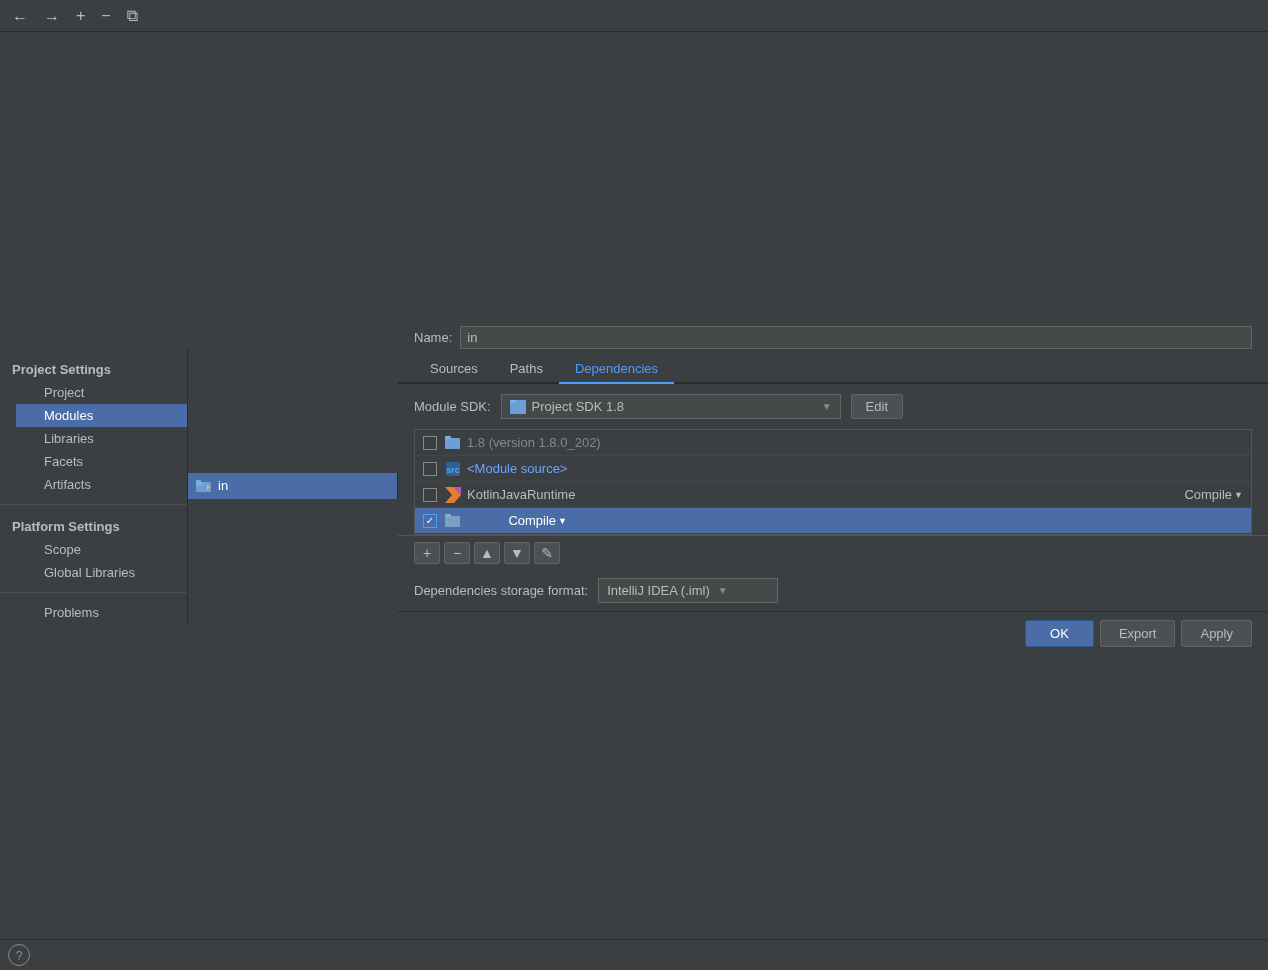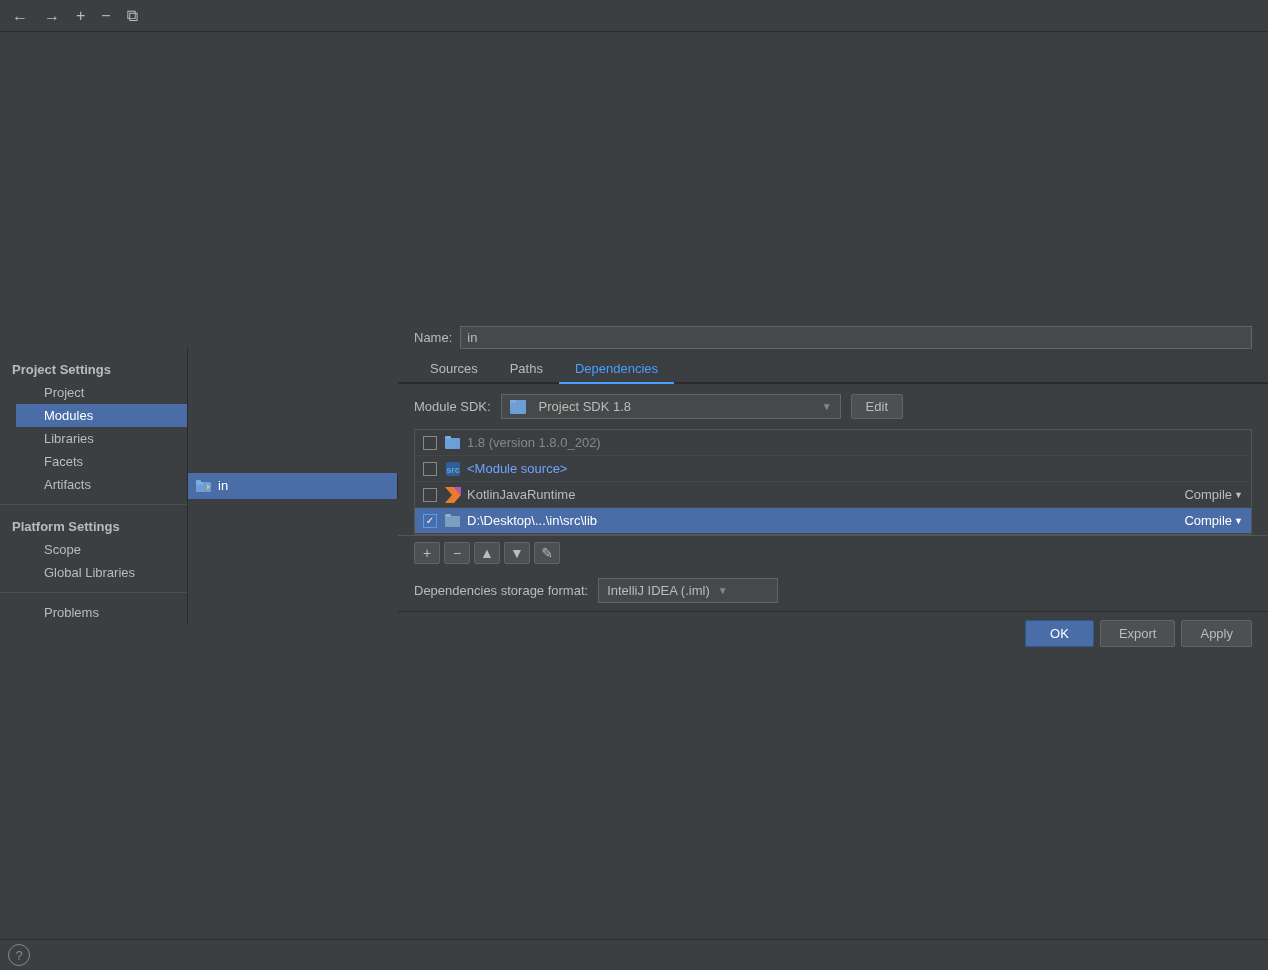--- a/index.html
+++ b/index.html
@@ -184,21 +184,21 @@
       font-size: 13px;
       display: flex;
       align-items: center;
       justify-content: space-between;
       cursor: pointer;
       max-width: 340px;
     }
     .sdk-select-inner {
       display: flex;
       align-items: center;
-      gap: 13px;
+      gap: 6px;
     }
     .sdk-folder-icon {
       width: 16px;
       height: 14px;
       background: #6d9ed6;
       border-radius: 1px;
       position: relative;
       display: inline-flex;
       align-items: center;
       justify-content: center;
@@ -492,21 +492,20 @@
         </div>
 
         <div class="dep-row dep-row-selected">
           <div class="dep-checkbox checked"></div>
           <div class="dep-icon">
             <svg width="16" height="14" viewBox="0 0 16 14">
               <rect x="0" y="2" width="15" height="11" rx="1" fill="#7a9fc0"></rect>
               <rect x="0" y="0" width="6" height="3" rx="1" fill="#8ab0d0"></rect>
             </svg>
           </div>
-          <div class="dep-name selected">D:\Desktop\...\in\src\lib</div>
           <div class="dep-scope selected">
             <span>Compile</span>
             <span style="font-size:9px;">▼</span>
           </div>
         </div>
       </div>
 
       <div style="flex:1;"></div>
 
       <div class="bottom-toolbar">

